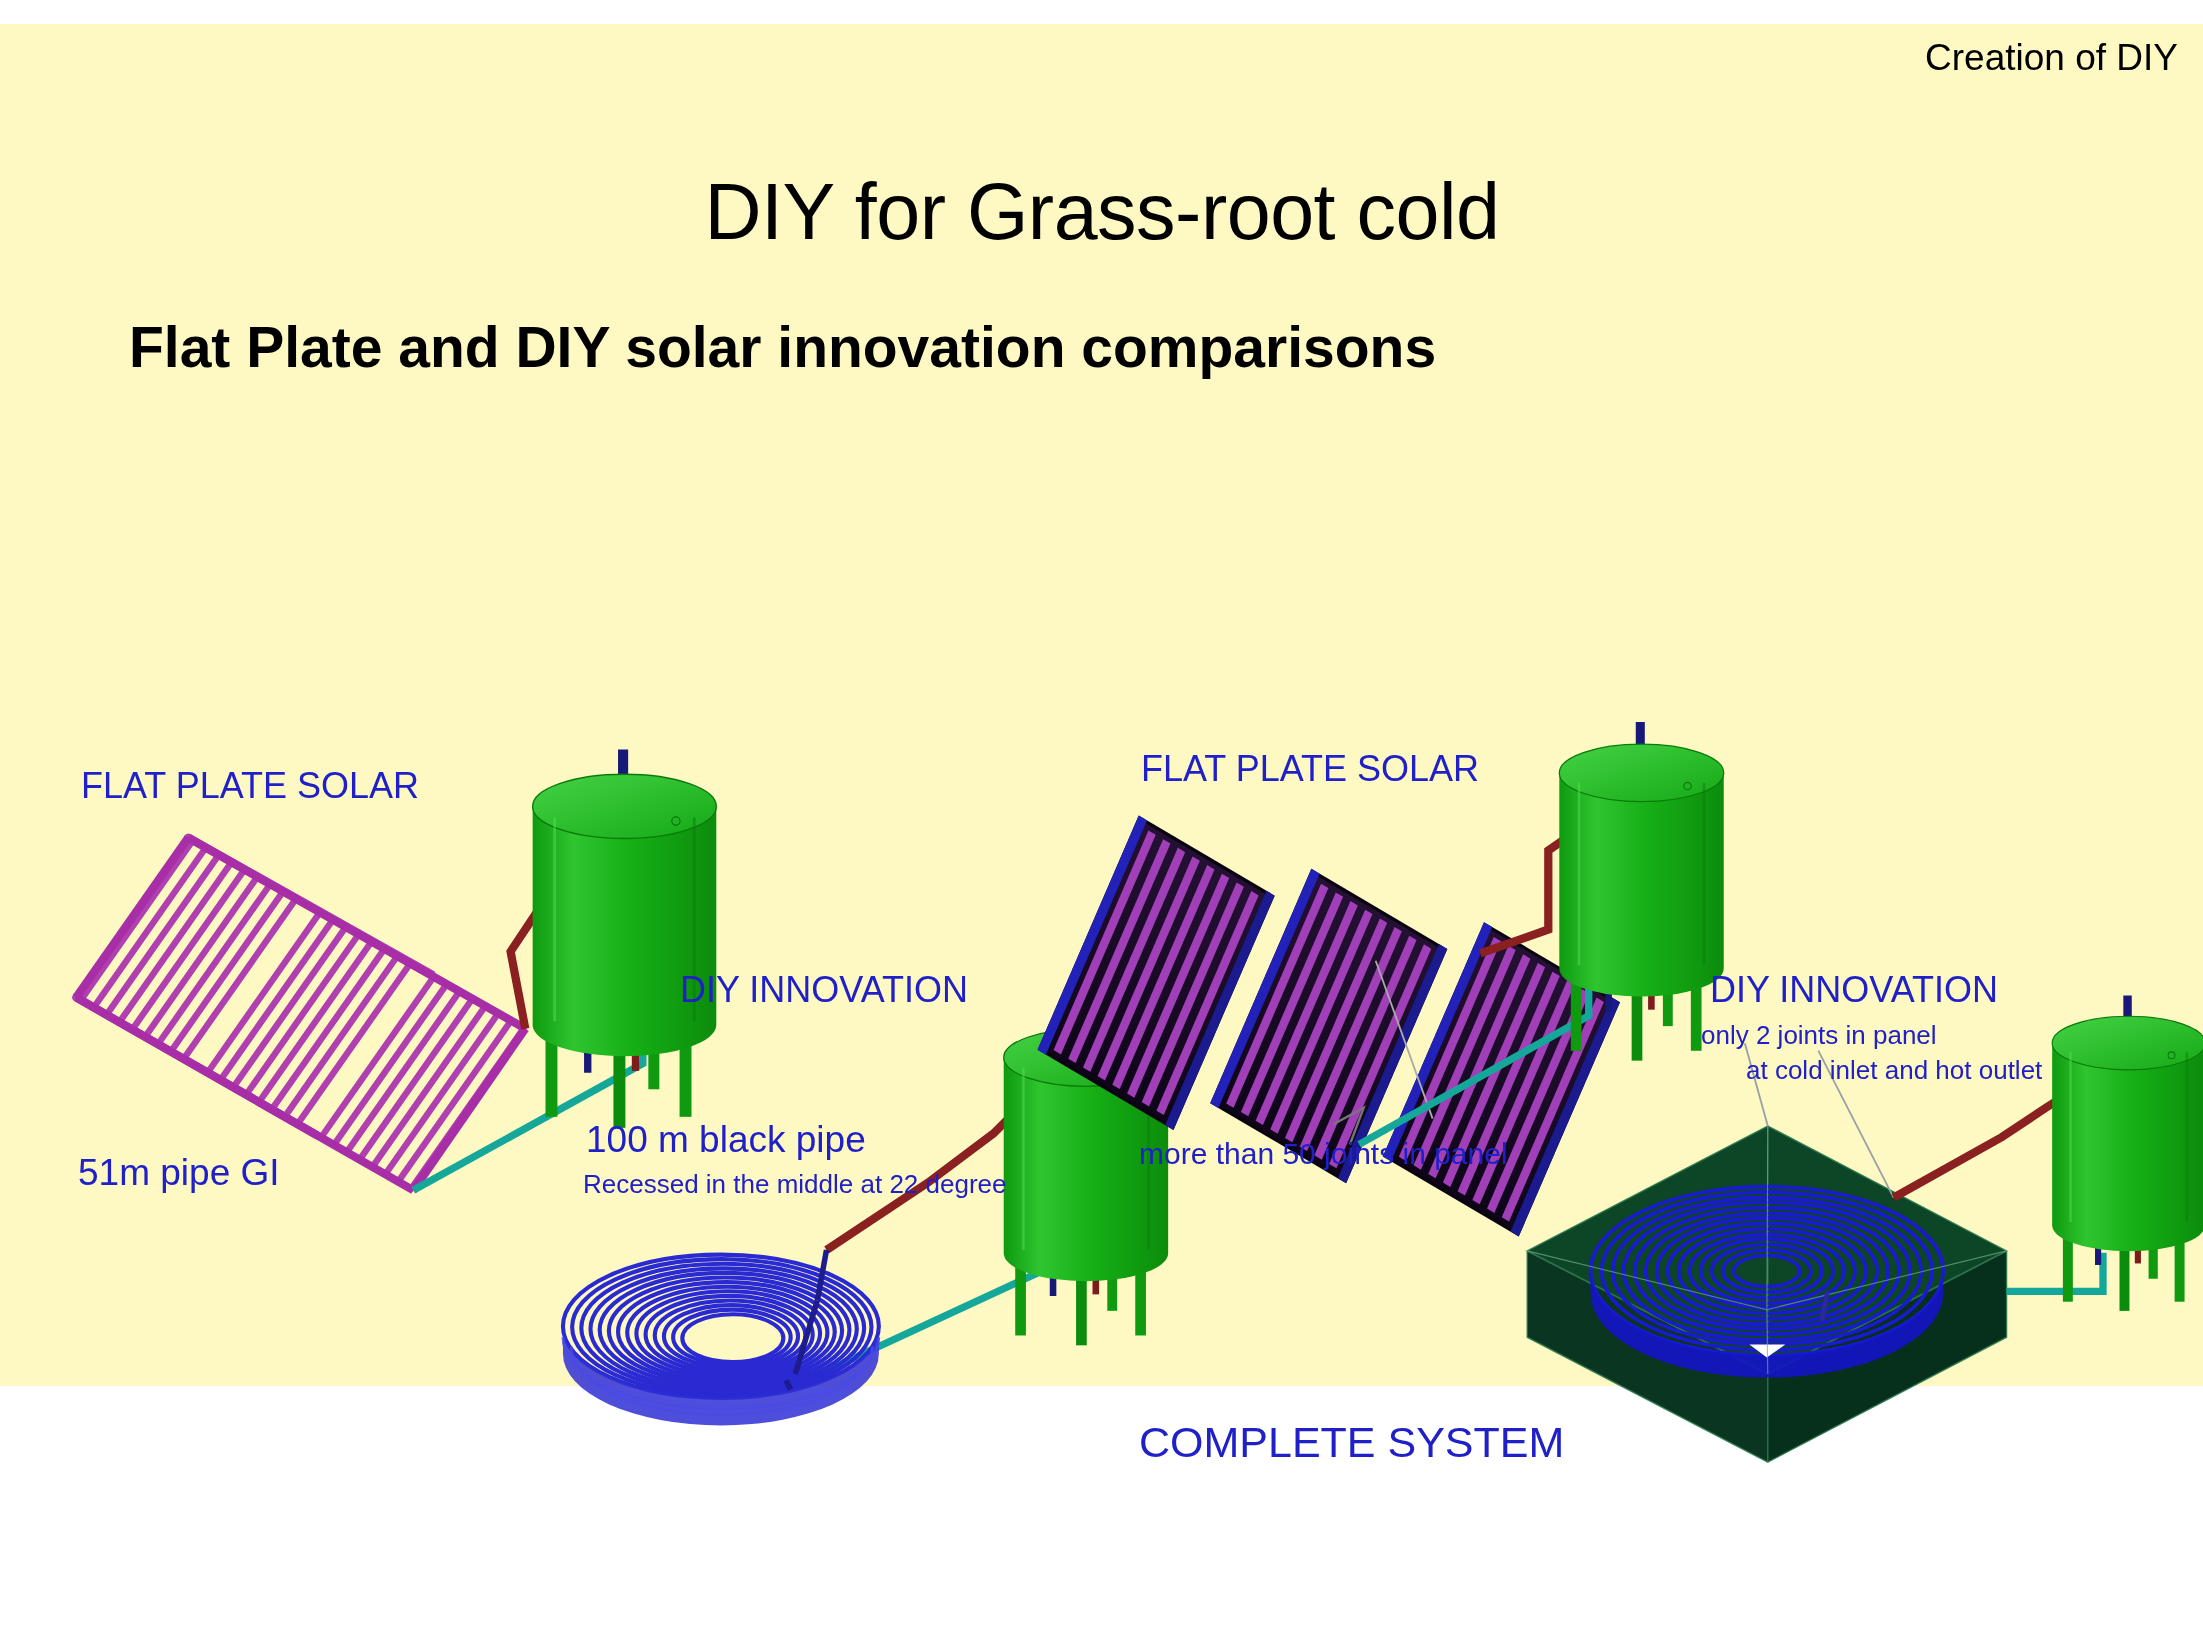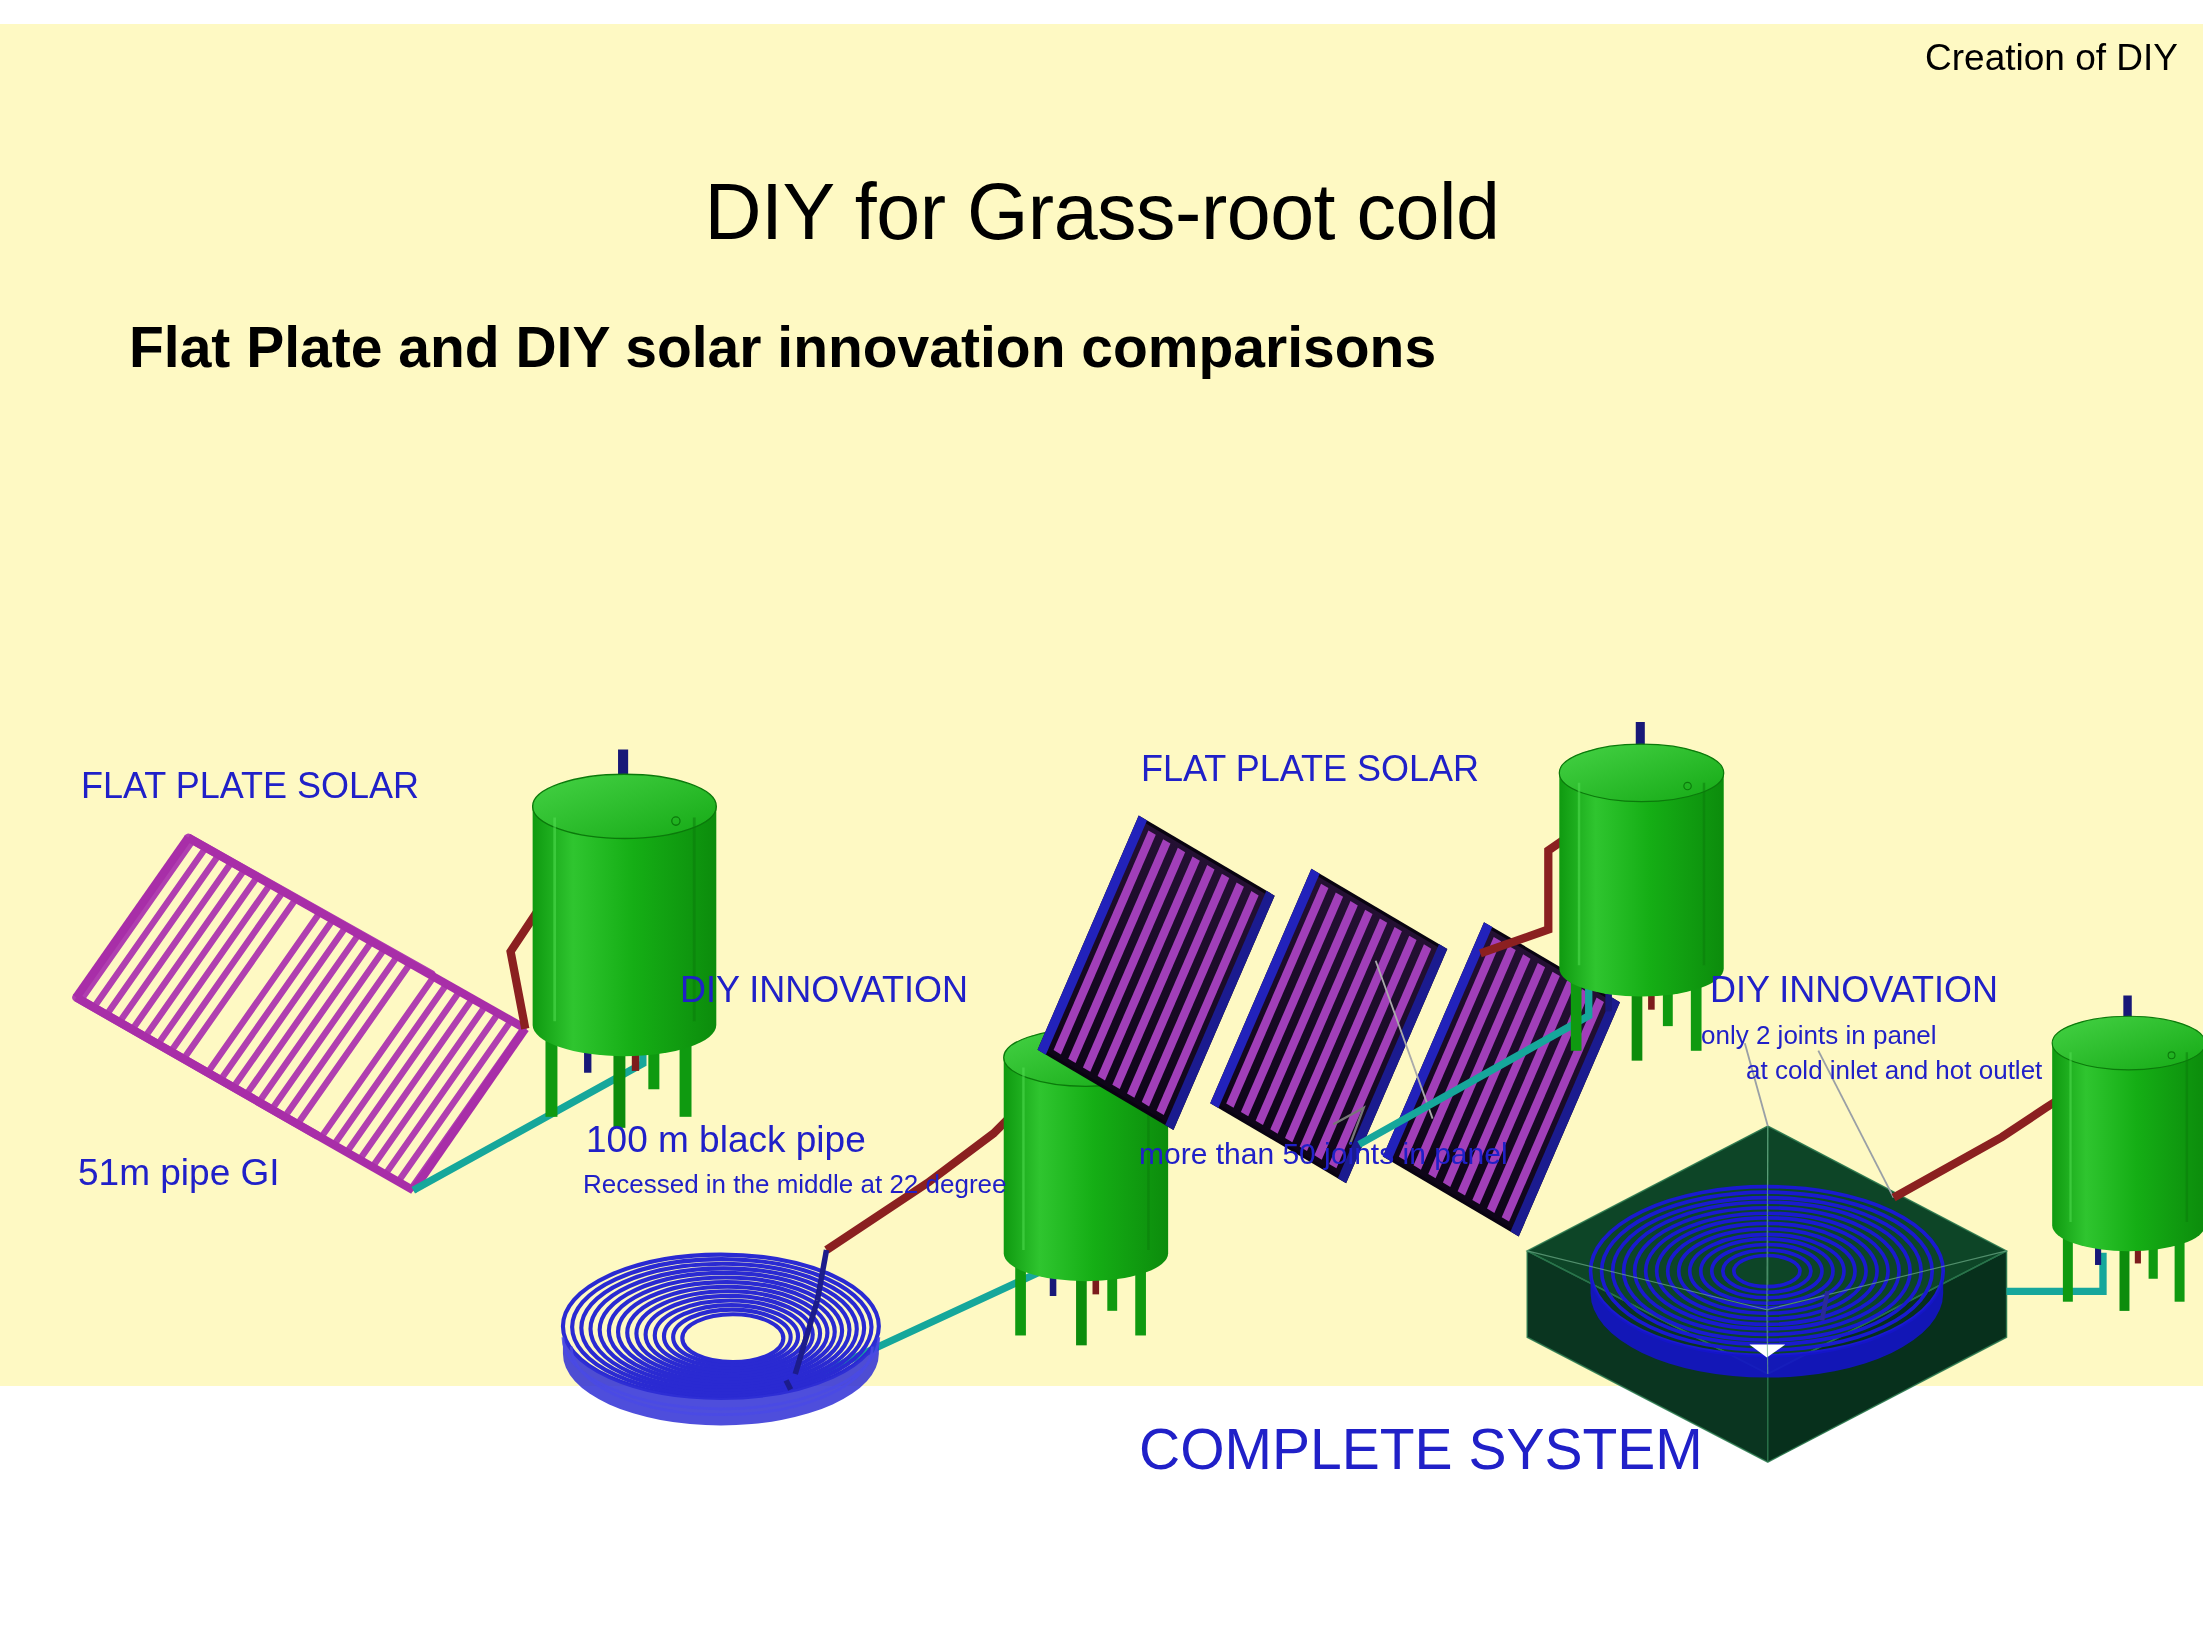--- a/index.html
+++ b/index.html
@@ -357,16 +357,16 @@
 
   <div class="dlabel lbl-sm" style="left:1139px; top:1113px;">more than 50 joints in panel</div>
 
   <div class="dlabel lbl-lg" style="left:1710px; top:946px;">DIY INNOVATION</div>
 
   <div class="dlabel lbl-xs" style="left:1701px; top:997px;">only 2 joints in panel</div>
 
   <div class="dlabel lbl-xs" style="left:1746px; top:1032px;">at cold inlet and hot outlet</div>
 
 
-  <div class="dlabel" style="left:1139px; top:1394px; font-size:57px;">COMPLETE SYSTEM</div>
+  <div class="dlabel" style="left:1139px; top:1394px; font-size:43px;">COMPLETE SYSTEM</div>
 
 </div>
 
 
 </body></html>

